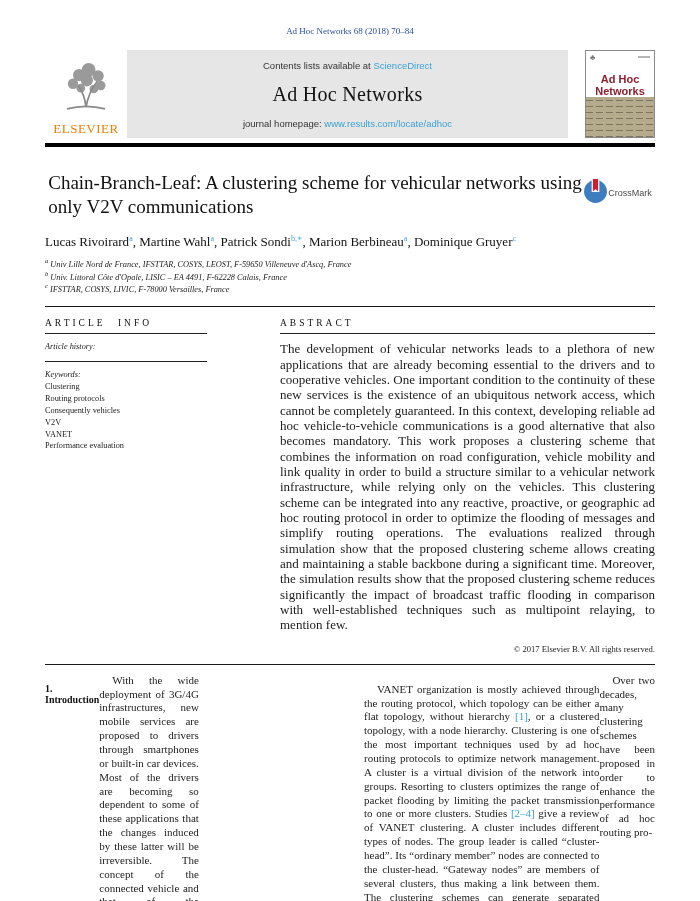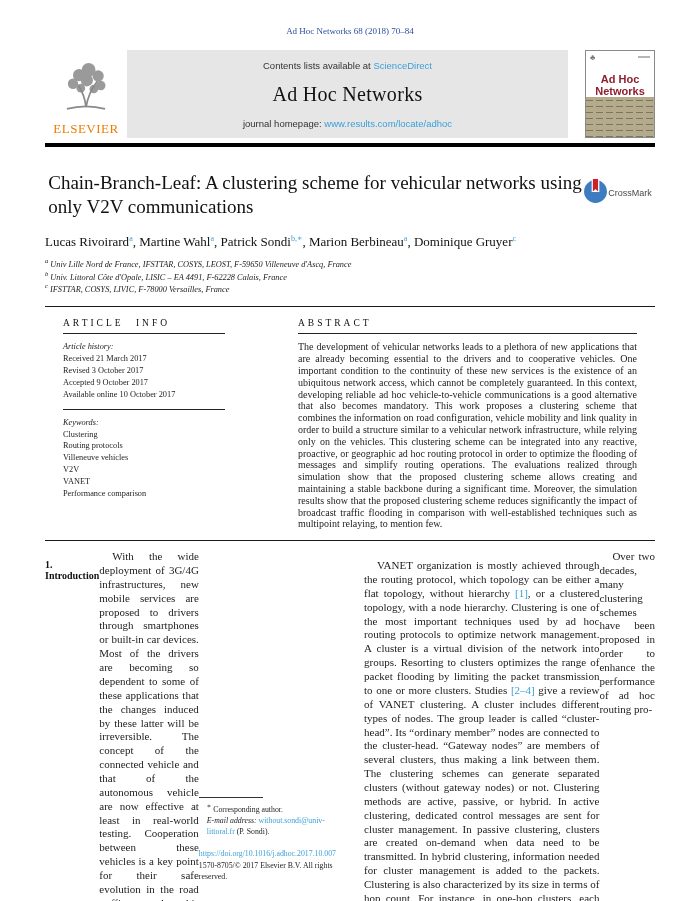--- a/index.html
+++ b/index.html
@@ -39,30 +39,30 @@
   .thick-rule{margin:5px 45px 0;height:3.5px;background:#000;}
   .title-block{margin:24px 45px 0;display:flex;justify-content:center;align-items:flex-start;}
   h1{margin:0;width:535px;font-size:19px;font-weight:normal;line-height:1.28;color:#111;}
   .crossmark{display:flex;align-items:center;margin-top:8px;cursor:pointer;}
   .crossmark-label{font-family:"Liberation Sans","DejaVu Sans",sans-serif;font-size:9px;color:#4a4a4a;}
   .authors{margin:15px 45px 0;font-size:13px;color:#111;}
   .sup-link{color:var(--link-blue);font-size:8px;}
   .affils{margin:9px 45px 0;font-style:italic;font-size:8.3px;line-height:1.5;color:#222;}
   .affils sup{font-size:6.5px;}
   .hrule{margin:10px 45px 0;border:none;border-top:1px solid #1a1a1a;height:0;}
-  .info-section{margin:0 63px;display:flex;}
+  .info-section{margin:0 45px;display:flex;}
   .info-col{width:235px;padding-right:30px;}
   .abs-col{flex:1;}
   .sec-heading{font-size:9.5px;letter-spacing:3px;word-spacing:7px;color:#111;margin:11px 0 0;font-weight:normal;}
   .info-rule{width:162px;border:none;border-top:1px solid #222;margin:5px 0 7px;}
   .abs-rule{width:100%;border:none;border-top:1px solid #222;margin:5px 0 7px;}
   .info-label{font-style:italic;font-size:8.3px;line-height:1.45;}
   .info-line{font-size:8.3px;line-height:1.42;}
   .kw-gap{border:none;border-top:1px solid #222;width:162px;margin:8px 0 7px;}
-  .abstract-text{font-size:10px;line-height:1.18;text-align:justify;color:#1c1c1c;}
+  .abstract-text{font-size:13px;line-height:1.18;text-align:justify;color:#1c1c1c;}
   .abs-copyright{text-align:right;font-size:8.6px;margin-top:11px;}
   .body-cols{margin:9px 45px 0;display:flex;gap:28px;height:332px;}
   .bcol{width:291px;display:flex;flex-direction:row;}
   h2{font-size:10px;margin:9px 0 11px;font-weight:bold;color:#111;}
   .bpara{margin:0;font-size:11px;line-height:1.26;text-align:justify;text-indent:13px;}
   .bpara.nogap{margin-top:0;}
   .footnote{margin-top:auto;font-size:7.8px;line-height:1.45;}
   .fn-rule{width:64px;border:none;border-top:1px solid #333;margin:0 0 3px;}
   .fn-ind{padding-left:8px;}
   .fn-star{font-size:6.5px;vertical-align:super;}
@@ -140,41 +140,36 @@
       <div><sup>c</sup> IFSTTAR, COSYS, LIVIC, F-78000 Versailles, France</div>
     </div>
 
   <div class="hrule"></div>
 
   <div class="info-section">
     <div class="info-col">
       <div class="sec-heading">ARTICLE INFO</div>
       <div class="info-rule"></div>
       <div class="info-label">Article history:</div>
-      <div>
-          <div class="info-line">Received 21 March 2017</div>
-          <div class="info-line">Revised 3 October 2017</div>
-          <div class="info-line">Accepted 9 October 2017</div>
-          <div class="info-line">Available online 10 October 2017</div>
-        </div>
       <div class="kw-gap"></div>
       <div class="info-label">Keywords:</div>
       <div>
           <div class="info-line">Clustering</div>
           <div class="info-line">Routing protocols</div>
-          <div class="info-line">Villeneuve vehicles</div>
+          <div class="info-line">Consequently vehicles</div>
           <div class="info-line">V2V</div>
           <div class="info-line">VANET</div>
-          <div class="info-line">Performance comparison</div>
+          <div class="info-line">Performance evaluation</div>
         </div>
     </div>
     <div class="abs-col">
       <div class="sec-heading">ABSTRACT</div>
       <div class="abs-rule"></div>
       <div class="abstract-text">The development of vehicular networks leads to a plethora of new applications that are already becoming essential to the drivers and to cooperative vehicles. One important condition to the continuity of these new services is the existence of an ubiquitous network access, which cannot be completely guaranteed. In this context, developing reliable ad hoc vehicle-to-vehicle communications is a good alternative that also becomes mandatory. This work proposes a clustering scheme that combines the information on road configuration, vehicle mobility and link quality in order to build a structure similar to a vehicular network infrastructure, while relying only on the vehicles. This clustering scheme can be integrated into any reactive, proactive, or geographic ad hoc routing protocol in order to optimize the flooding of messages and simplify routing operations. The evaluations realized through simulation show that the proposed clustering scheme allows creating and maintaining a stable backbone during a significant time. Moreover, the simulation results show that the proposed clustering scheme reduces significantly the impact of broadcast traffic flooding in comparison with well-established techniques such as multipoint relaying, to mention few.</div>
+      <div class="abs-copyright">© 2017 Elsevier B.V. All rights reserved.</div>
     </div>
   </div>
 
   <div class="hrule"></div>
 
   <div class="body-cols">
     <div class="bcol">
       <h2>1. Introduction</h2>
       <p class="bpara">With the wide deployment of 3G/4G infrastructures, new mobile services are proposed to drivers through smartphones or built-in car devices. Most of the drivers are becoming so dependent to some of these applications that the changes induced by these latter will be irreversible. The concept of the connected vehicle and that of the autonomous vehicle are now effective at least in real-world testing. Cooperation between these vehicles is a key point for their safe evolution in the road traffic, and this depends completely on their ability to exchange through reliable communications. Consequently, in the areas where the 3G/4G network infrastructure is absent, or overloaded, or even down (due to natural disasters, accidental failure or intentional attacks), the road traffic may become risky for passengers life, which is the opposite of the goal targeted by all these new services. In this context, enhancing vehicular ad hoc network (VANET) organization through vehicle-to-vehicle communications is mandatory to ensure that advanced driving assistance systems and cooperative vehicles will still be able to operate, even without an infrastructure based network access.</p>
       <div class="footnote">

